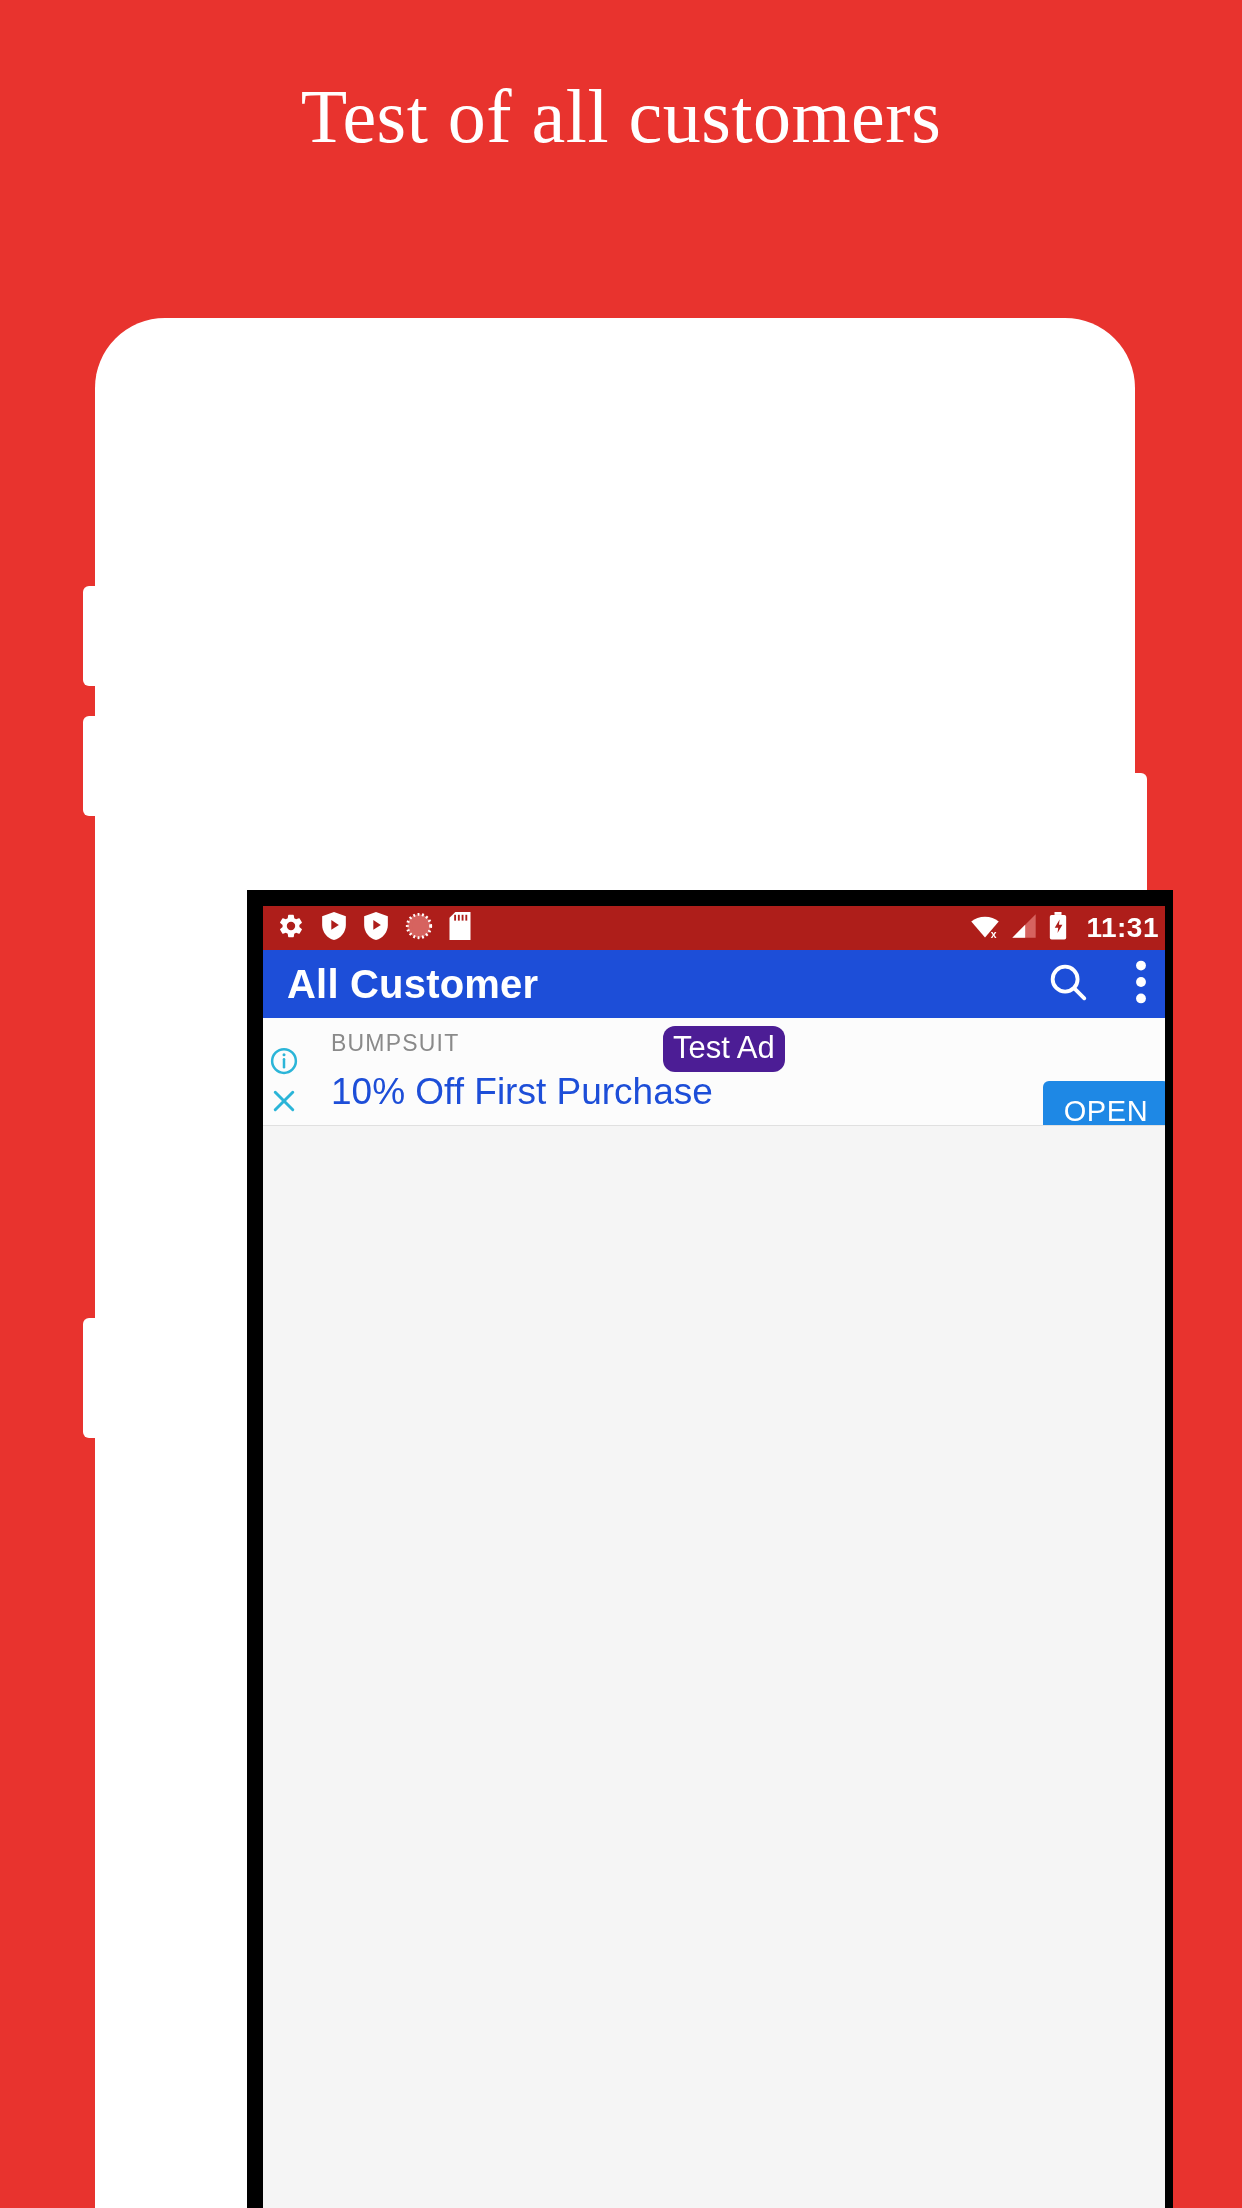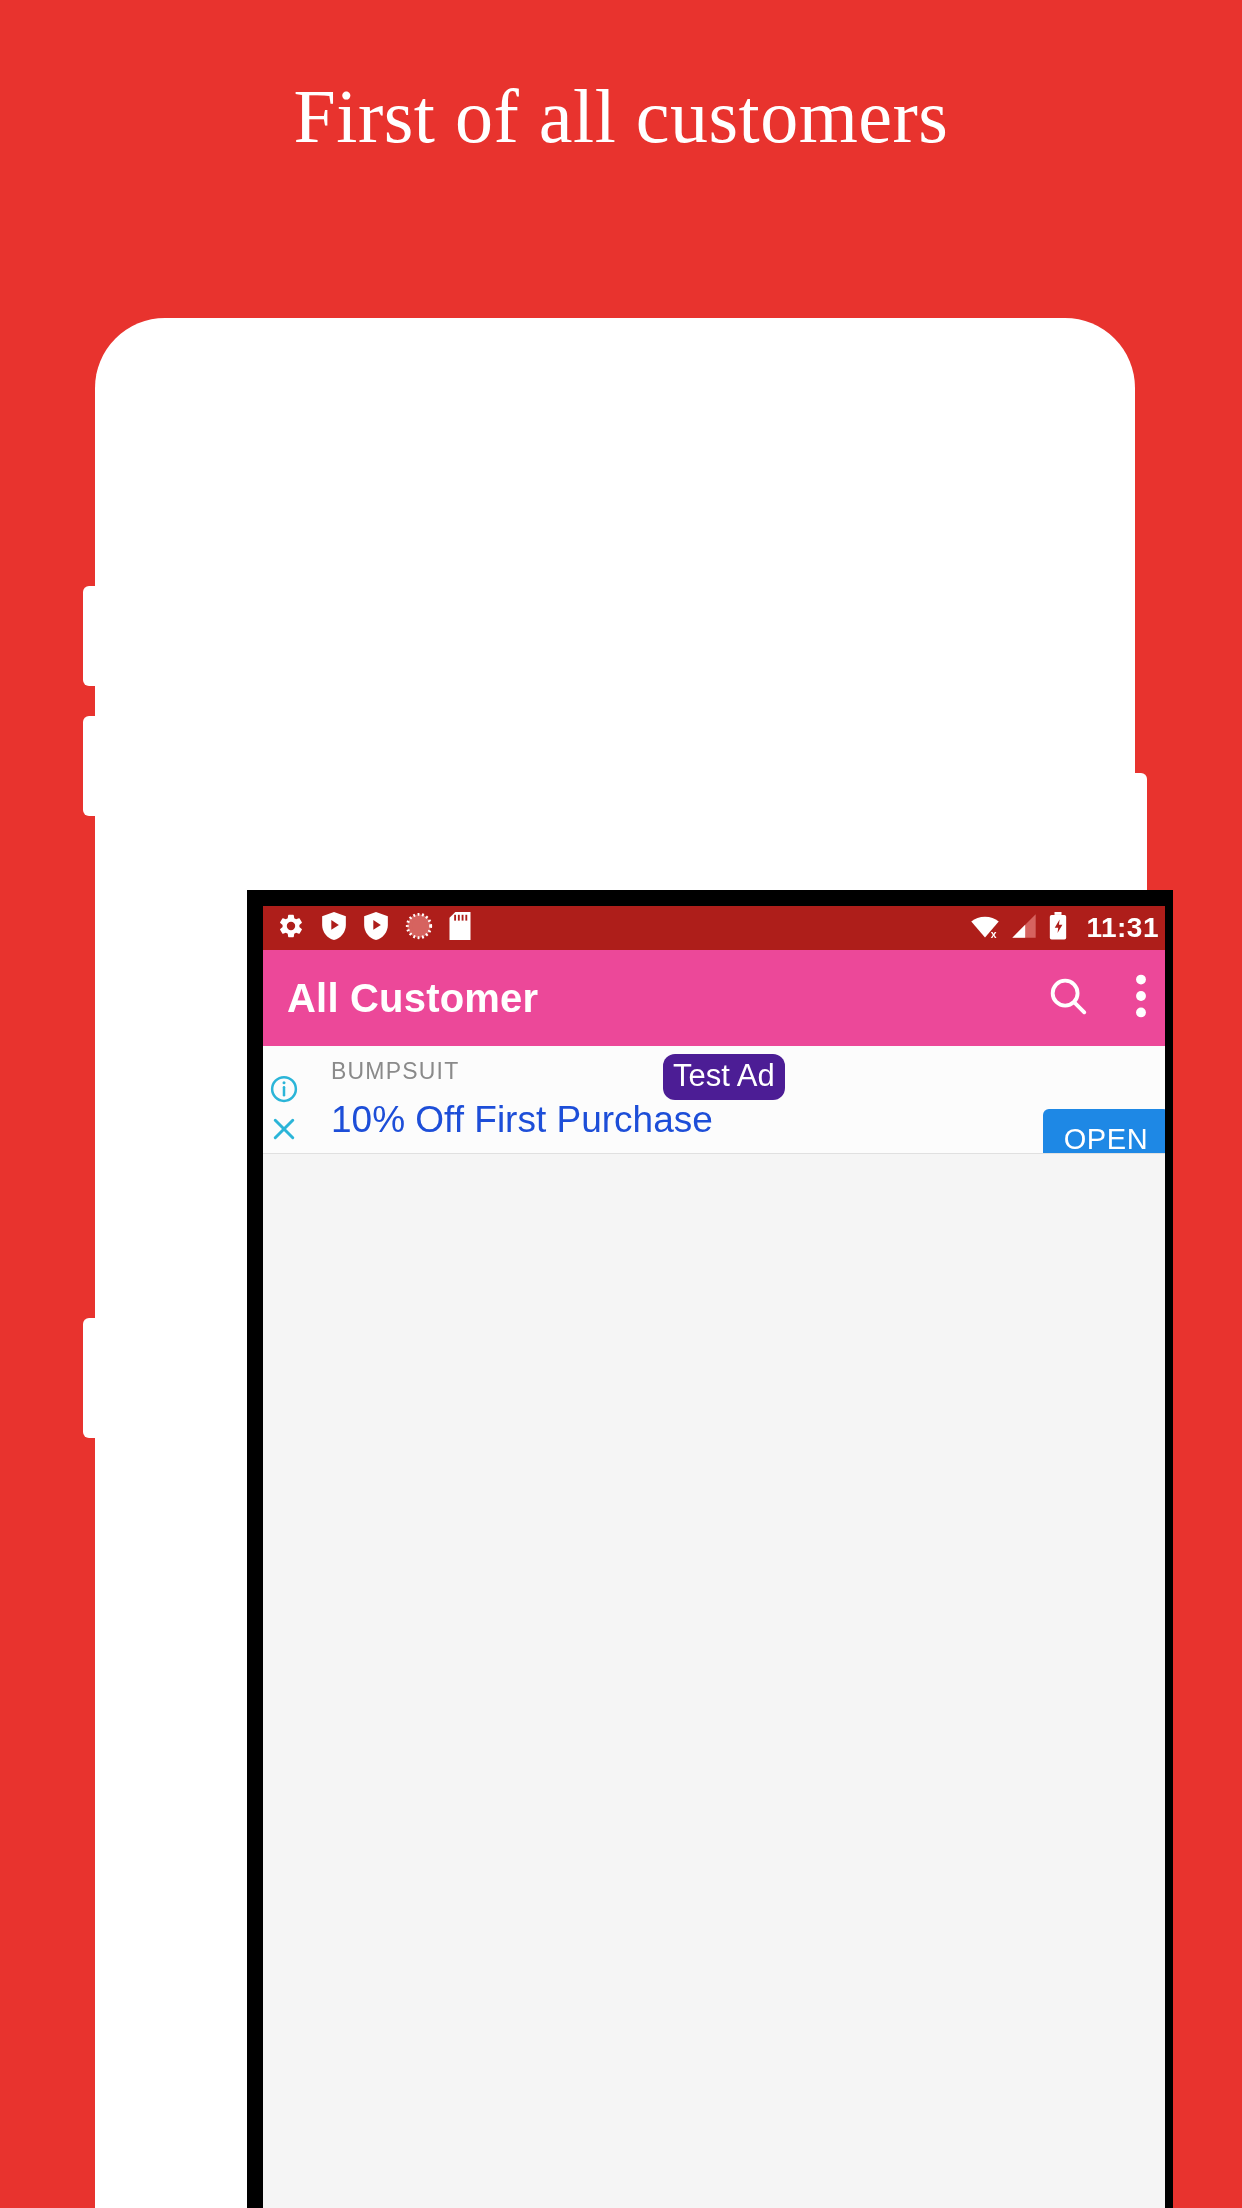--- a/index.html
+++ b/index.html
@@ -76,22 +76,22 @@
     color:#FFFFFF;
     font-size:28px;
     font-weight:bold;
     letter-spacing:0.5px;
     margin-left:8px;
   }
 
   
   #app-bar {
     position:relative;
-    height:96px;
-    background:#ec4899;
+    height:68px;
+    background:#1d4ed8;
     display:flex;
     align-items:center;
     padding:0 26px 0 24px;
     gap:8px;
   }
   #app-bar-title {
     color:#FFFFFF;
     font-size:40px;
     font-weight:bold;
     letter-spacing:0.2px;
@@ -184,21 +184,21 @@
     position:absolute;
     left:0; top:0;
     width:910px; height:1524px;
     display:flex;
     flex-direction:column;
   }
 </style>
 </head>
 <body>
 
-<div id="hero-title">First of all customers</div>
+<div id="hero-title">Test of all customers</div>
 
 <div id="phone-frame">
 
   <div class="side-btn left" id="vol-up"></div>
   <div class="side-btn left" id="vol-down"></div>
   <div class="side-btn left" id="vol-three"></div>
   <div class="side-btn right" id="power-btn"></div>
 
   <div id="phone-screen">
     <div id="screen-inner">

